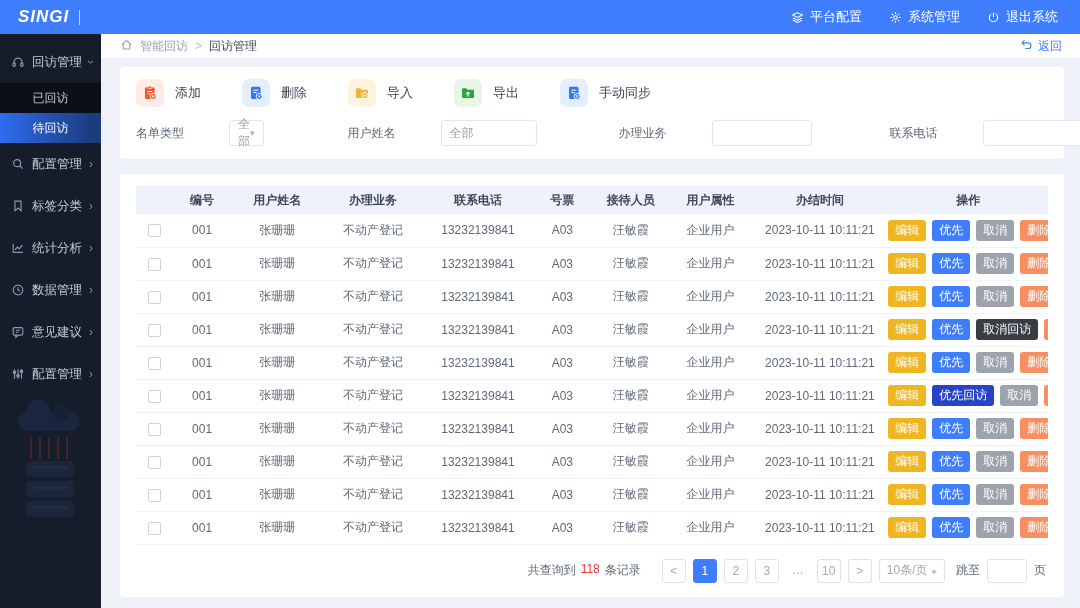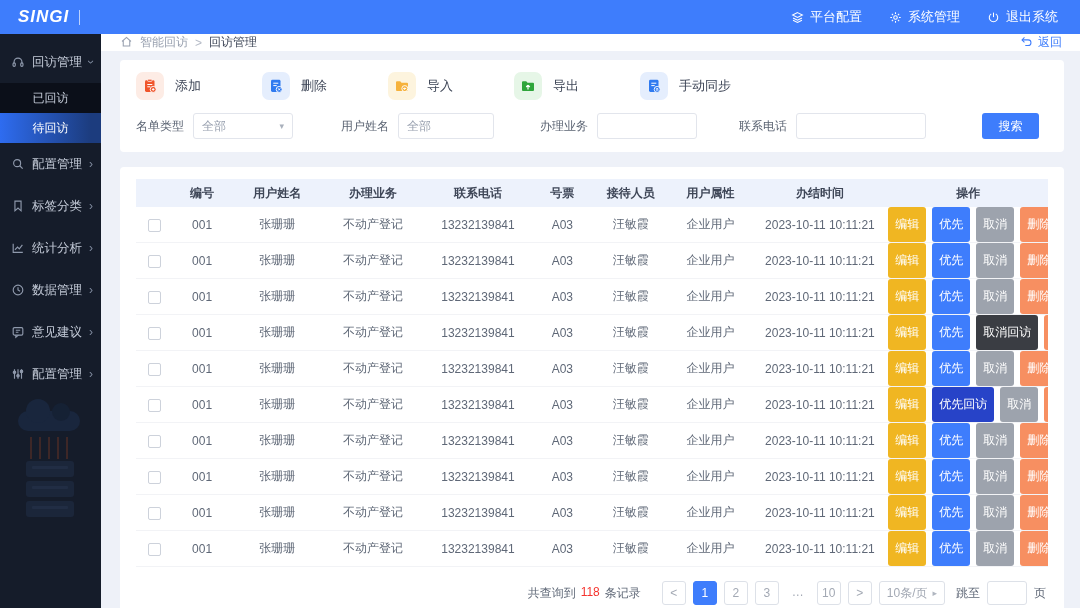--- a/index.html
+++ b/index.html
@@ -55,27 +55,27 @@
   .crumb-left { display:flex; align-items:center; gap:7px; }
   .crumb-sep { color:#b4bac6; }
   .crumb-current { color:#3e4657; }
   .back-link { color:#3e7dfc; display:flex; align-items:center; gap:5px; cursor:pointer; }
 
   .content { flex:1; padding:9px 16px 0 19px; }
   .card { background:#fff; border-radius:4px; }
 
   
   .toolbar-card { padding:12px 16px 13px; position:relative; }
-  .tools { display:flex; align-items:center; gap:61px; }
+  .tools { display:flex; align-items:center; gap:41px; }
   .tool-btn { display:flex; align-items:center; gap:11px; font-size:13px; color:#3e4657; cursor:pointer; }
   .tool-ic { width:28px; height:28px; border-radius:7px; display:flex; align-items:center; justify-content:center; }
   .sync-info { position:absolute; right:16px; top:9px; text-align:right;
     font-size:12px; color:#8e97a5; line-height:19px; }
 
-  .filters { display:flex; align-items:center; margin-top:13px; font-size:12px; color:#5a6372; }
+  .filters { display:flex; align-items:center; margin-top:13px; font-size:12px; color:#5a6372;gap:36px; }
   .f-label { margin-right:9px; white-space:nowrap; }
   .select-box { width:100px; height:26px; border:1px solid #e2e5ec; border-radius:3px;
     display:flex; align-items:center; justify-content:space-between; padding:0 8px;
     color:#98a0af; background:#fff; cursor:pointer; }
   .select-caret { font-size:9px; color:#a9b0bc; }
   .f-input { height:26px; border:1px solid #e2e5ec; border-radius:3px; padding:0 8px;
     font-size:12px; color:#98a0af; background:#fff; outline:none;
     font-family:"Liberation Sans",sans-serif; }
   .gap1 { margin-left:48px; } .gap2 { margin-left:46px; } .gap3 { margin-left:42px; }
   .search-btn { margin-left:56px; width:57px; height:26px; background:#3e7dfc; color:#fff;
@@ -84,21 +84,21 @@
 
   
   .table-card { margin-top:15px; padding:12px 16px 8px; }
   table { width:100%; border-collapse:collapse; table-layout:fixed; font-size:12px; }
   thead th { background:#edf2fc; height:28px; font-weight:bold; color:#3e4657; text-align:center; }
   tbody td { height:33px; text-align:center; color:#5f6877; border-bottom:1px solid #f2f3f6;
     white-space:nowrap; overflow:hidden; }
   .cbx { display:inline-block; width:13px; height:13px; border:1px solid #cdd2db;
     border-radius:2px; background:#fff; vertical-align:middle; cursor:pointer; }
   .row-actions { display:inline-flex; gap:6px; justify-content:center; }
-  .act { border:none; border-radius:3px; color:#fff; font-size:12px; padding:9px 7px;
+  .act { border:none; border-radius:3px; color:#fff; font-size:12px; padding:2px 7px;
     cursor:pointer; white-space:nowrap; font-family:"Liberation Sans",sans-serif; }
 
   
   .pagination { display:flex; align-items:center; justify-content:flex-end; gap:7px;
     margin:14px 2px 6px; font-size:12px; color:#5f6877; }
   .summary { display:flex; gap:5px; margin-right:14px; }
   .summary .red { color:#f5342e; }
   .page-btn { min-width:24px; height:24px; line-height:22px; border:1px solid #dde1e8;
     border-radius:3px; text-align:center; color:#a3a9b4; background:#fff; cursor:pointer; padding:0 4px; }
   .page-btn.active { background:#3e7dfc; border-color:#3e7dfc; color:#fff; }

